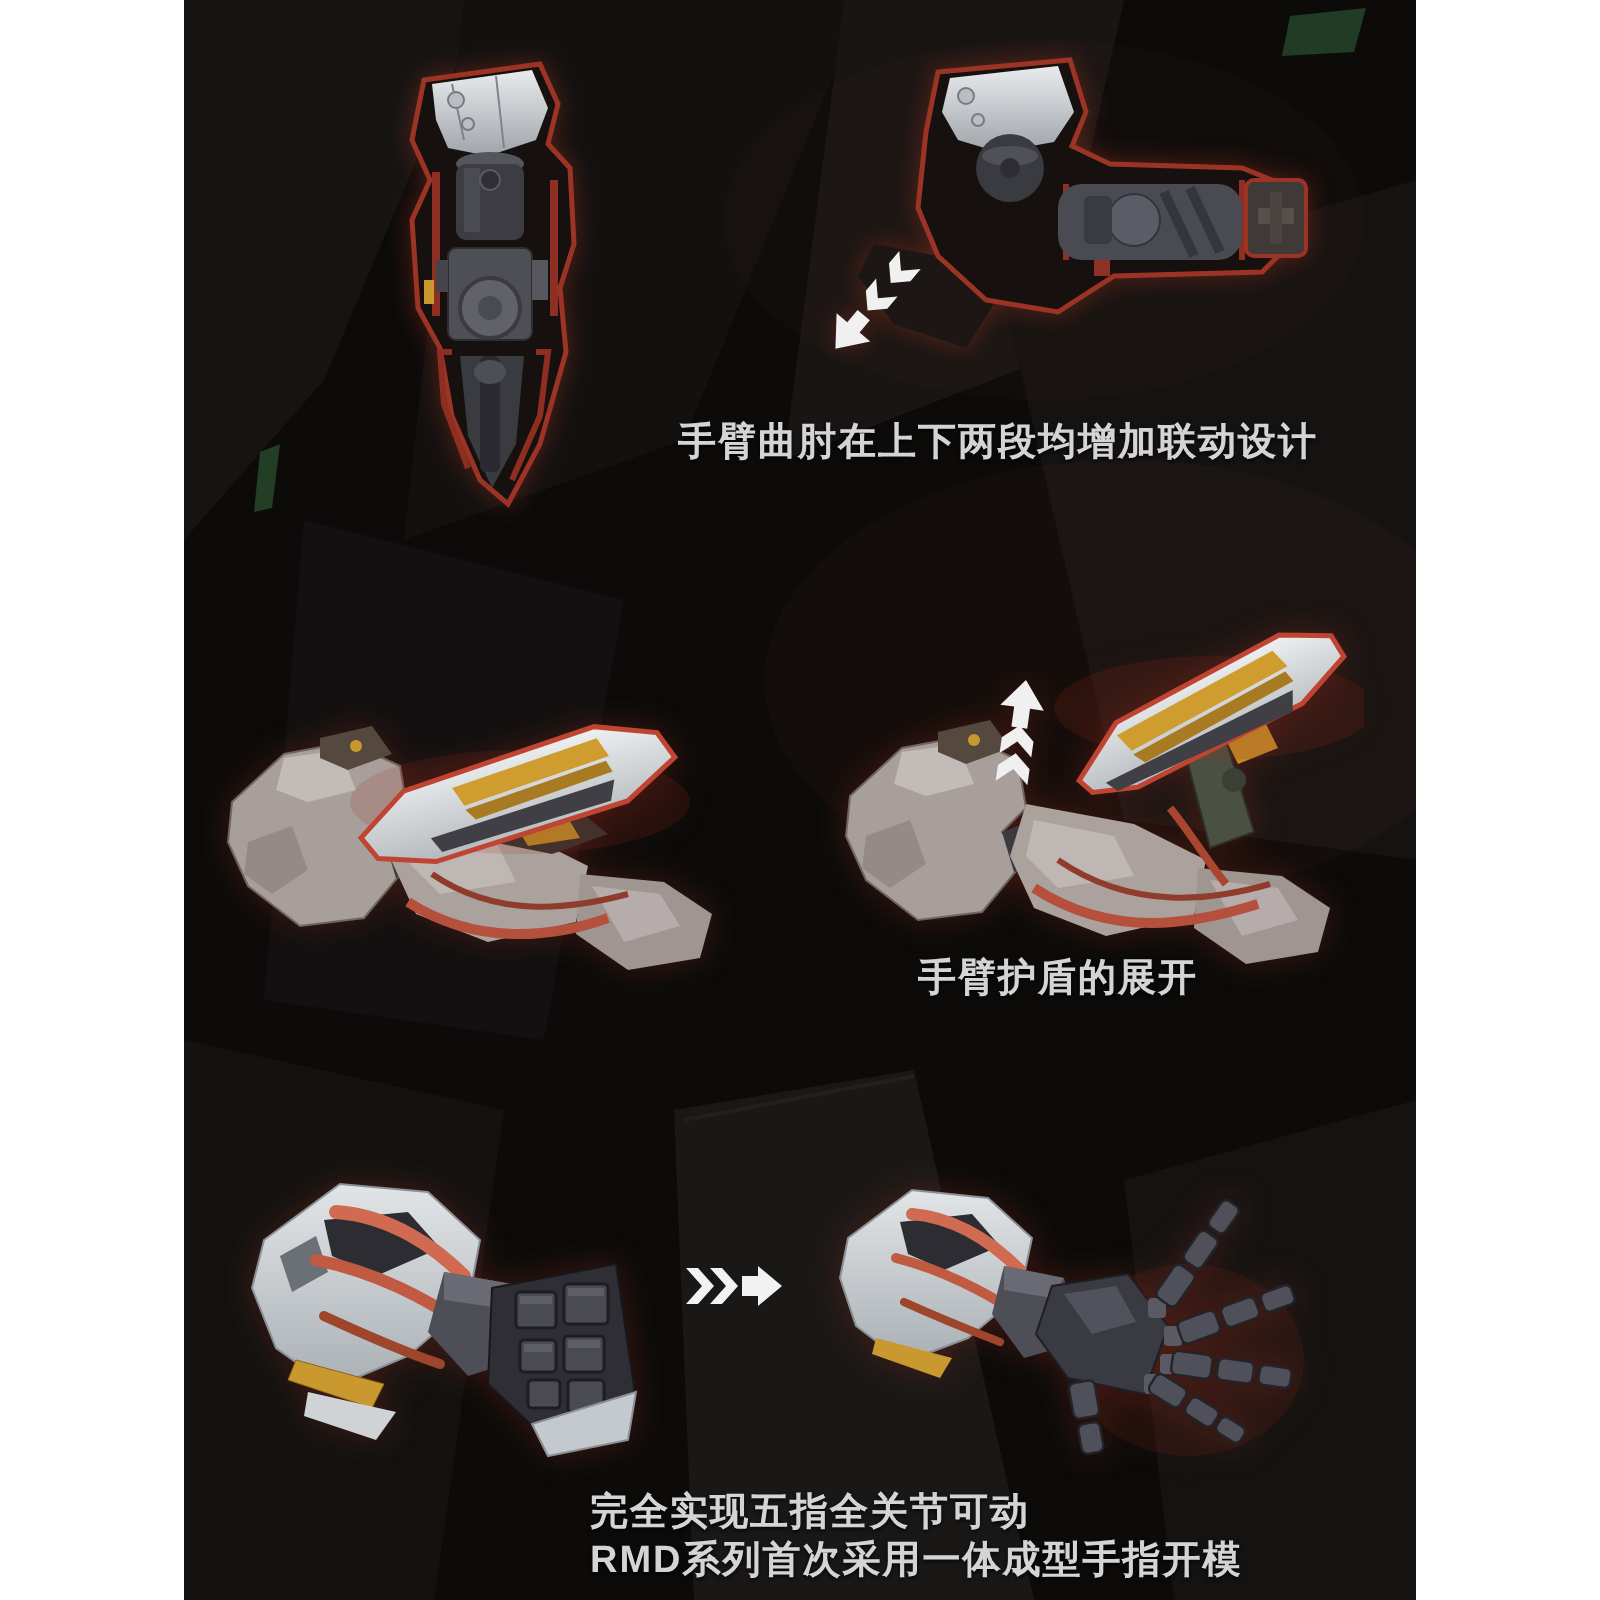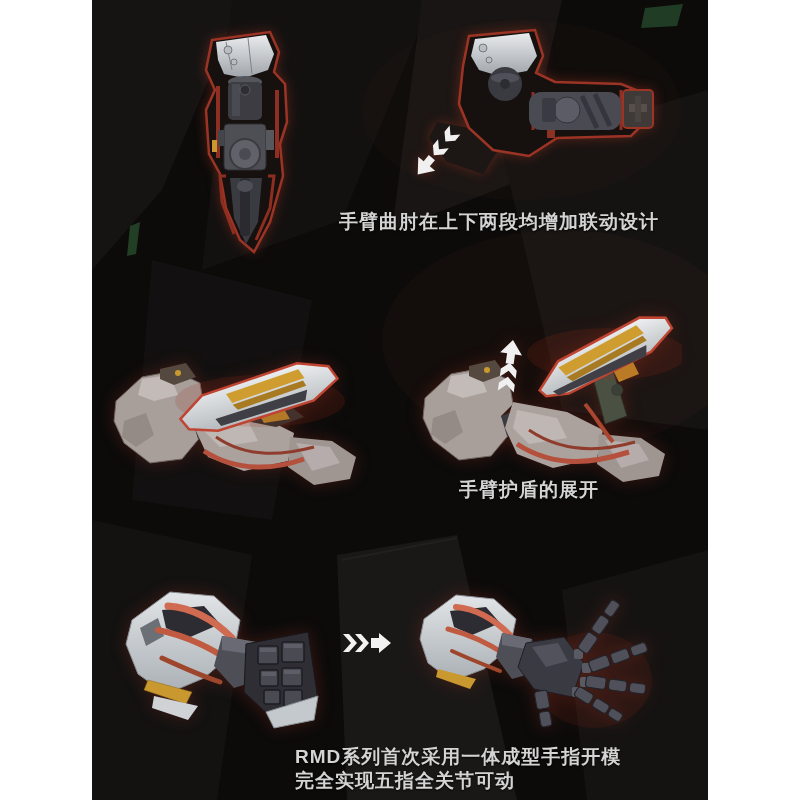--- a/index.html
+++ b/index.html
@@ -258,18 +258,18 @@
           <rect x="21" y="-5.5" width="16" height="10" rx="3"></rect>
           <rect x="39" y="-5" width="14" height="9" rx="3"></rect>
       </g>
       <g transform="translate(126,106) rotate(80)" fill="#50505a" stroke="#23232a" stroke-width="1.2">
         <rect x="0" y="-7" width="18" height="13" rx="3"></rect>
           <rect x="21" y="-6" width="15" height="11" rx="3"></rect>
       </g>
     </svg>
 
     <div class="cap" style="left:203px;top:745px;">
+      <div>完全实现五指全关节可动</div>
       <div>RMD系列首次采用一体成型手指开模</div>
-      <div>完全实现五指全关节可动</div>
     </div>
 
   </div>
 </div>
 
 </body></html>

